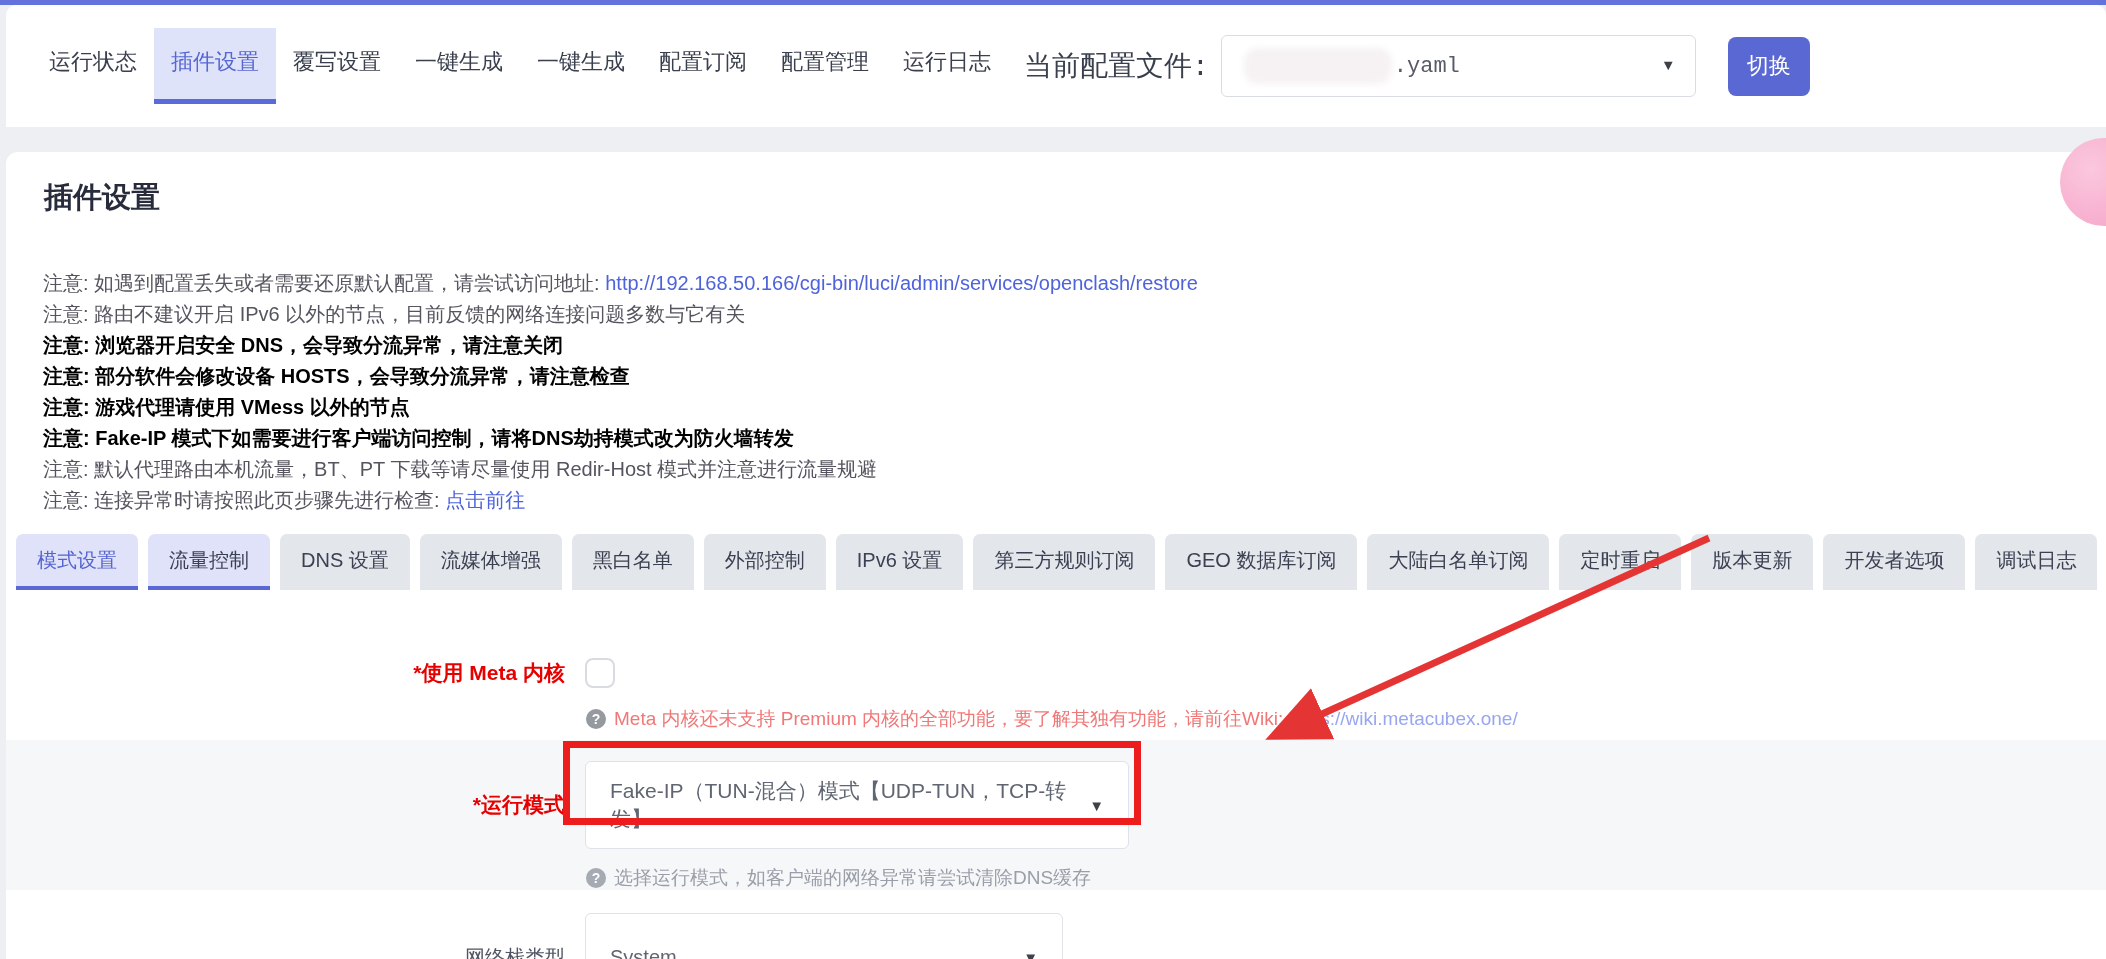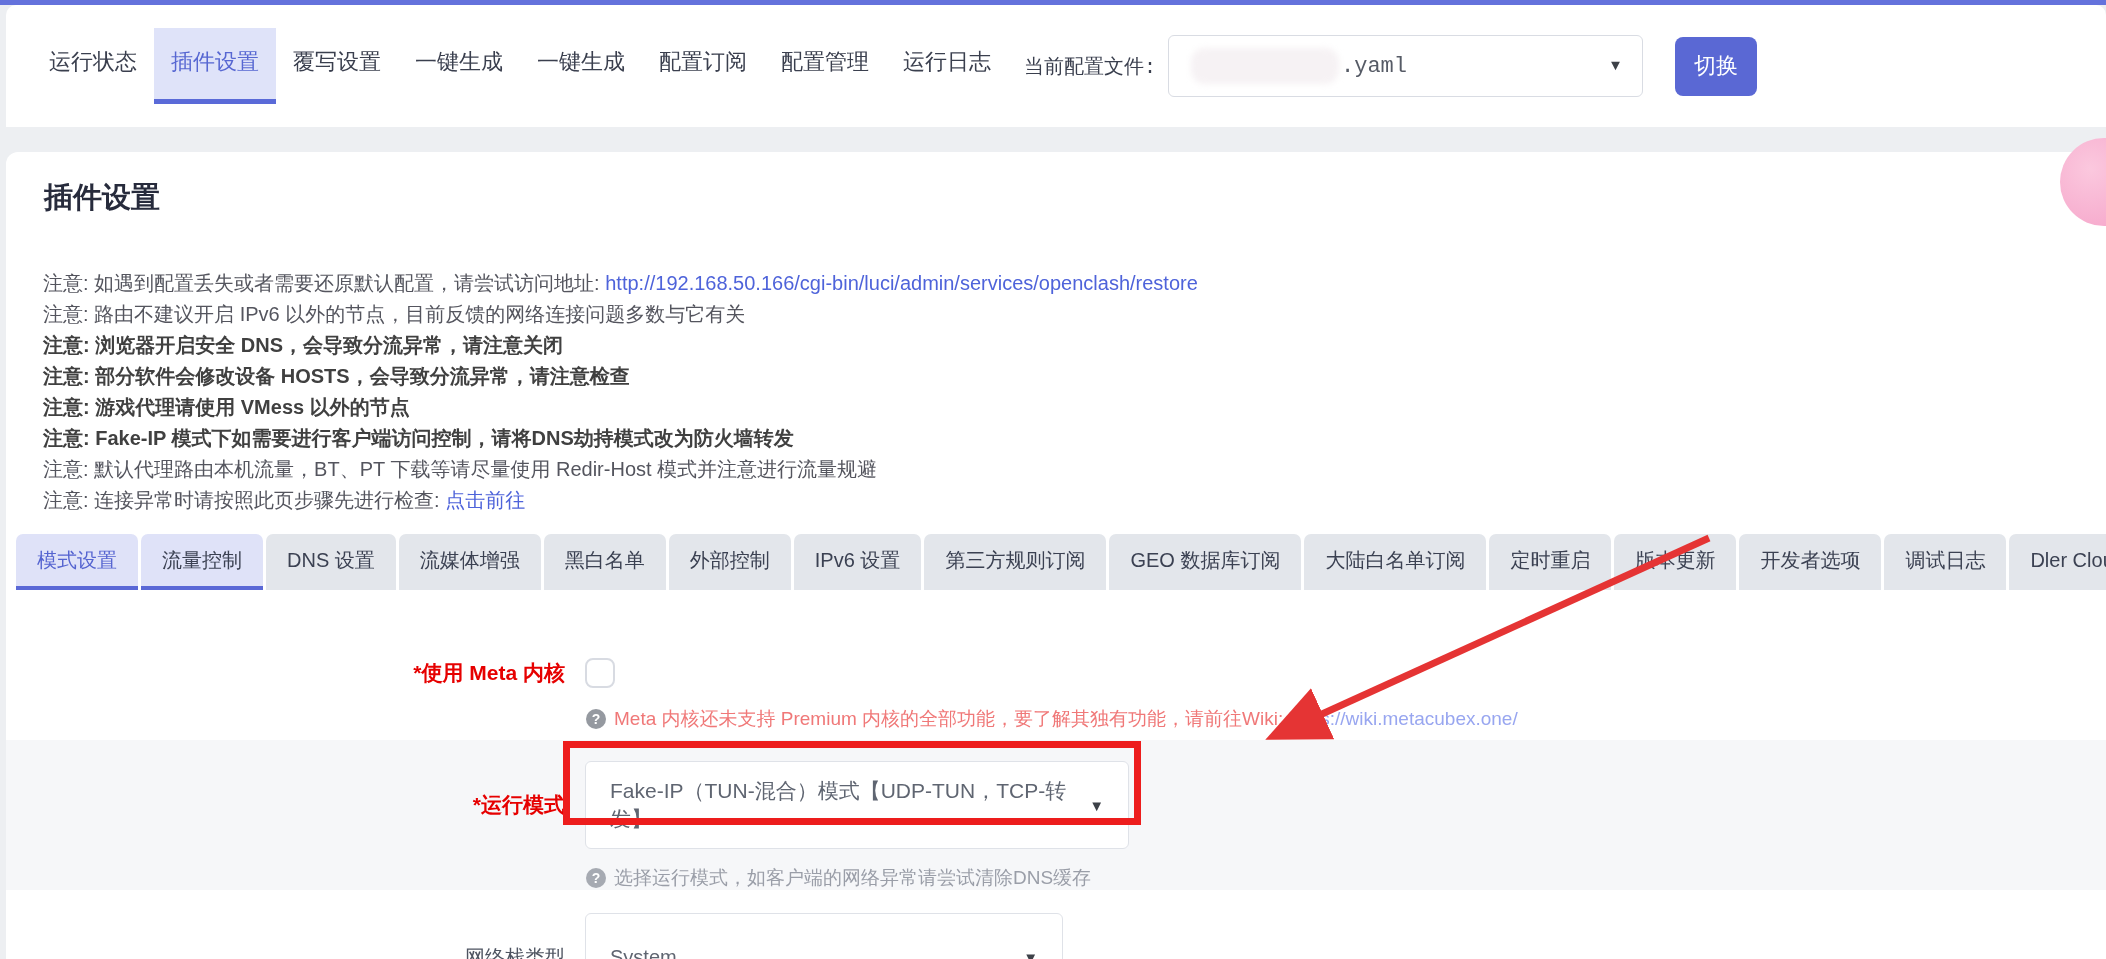--- a/index.html
+++ b/index.html
@@ -8,41 +8,41 @@
 
   
   .top-accent{position:absolute;top:0;left:0;width:2106px;height:5px;background:#6472dc;}
 
   
   .nav-card{position:absolute;top:5px;left:6px;width:2100px;height:122px;background:#ffffff;
             border-radius:10px 10px 0 0;display:flex;align-items:center;padding-left:26px;box-sizing:border-box;font-family:Liberation Mono, monospace;}
   .nav-tab{flex-shrink:0;height:71px;line-height:71px;padding:0 17px;font-size:22px;color:#3a3f4e;
            border-bottom:5px solid transparent;cursor:pointer;white-space:nowrap;}
   .nav-tab.active{background:#dfe3f9;color:#5767d2;border-bottom-color:#5a6ad8;}
-  .config-label{margin-left:16px;font-size:20px;color:#3a3f4e;white-space:nowrap;}
+  .config-label{margin-left:16px;font-size:28px;color:#3a3f4e;white-space:nowrap;}
   .config-select{margin-left:12px;width:475px;height:62px;box-sizing:border-box;border:1.5px solid #d9dce3;
                  border-radius:6px;background:#fff;display:flex;align-items:center;padding:0 22px;cursor:pointer;}
   .blur-blob{width:148px;height:36px;background:#f6f2f4;border-radius:14px;filter:blur(3px);flex-shrink:0;}
   .config-file{font-size:22px;color:#565b66;margin-left:2px;}
   .caret{margin-left:auto;font-size:15px;color:#3d4148;}
   .switch-btn{margin-left:32px;width:82px;height:59px;background:#5a68d4;border:none;border-radius:8px;
               color:#ffffff;font-size:22px;font-family:inherit;cursor:pointer;flex-shrink:0;}
 
   
   .main-card{position:absolute;top:152px;left:6px;width:2100px;height:807px;background:#ffffff;
              border-radius:12px 12px 0 0;overflow:hidden;}
   .page-title{margin:26px 0 0 38px;font-size:29px;font-weight:bold;color:#272b3c;}
 
   .notes{margin:50px 0 0 37px;font-size:20px;line-height:31px;color:#54555e;}
   .note{white-space:nowrap;}
-  .note.green{color:#404040;font-weight:bold;}
+  .note.green{color:#000000;font-weight:bold;}
   .note a, .note .note-link{color:#4e63da;text-decoration:none;}
 
   
-  .tabs2{display:flex;gap:3px;margin:18px 0 0 10px;height:56px;overflow:hidden;white-space:nowrap;}
+  .tabs2{display:flex;gap:10px;margin:18px 0 0 10px;height:56px;overflow:hidden;white-space:nowrap;}
   .tab2{flex-shrink:0;height:52px;line-height:52px;padding:0 21px;background:#e3e6eb;color:#3b4152;
         font-size:20px;border-radius:7px 7px 0 0;border-bottom:4px solid transparent;cursor:pointer;}
   .tab2.hl{background:#dfe2f8;border-bottom-color:#5a68d6;}
   .tab2.sel{color:#5564d0;}
 
   
   .form-row{width:100%;box-sizing:border-box;}
   .row-white{background:#ffffff;height:150px;}
   .row-gray{background:#f6f7f9;height:150px;}
   .field-line{display:flex;align-items:center;}

